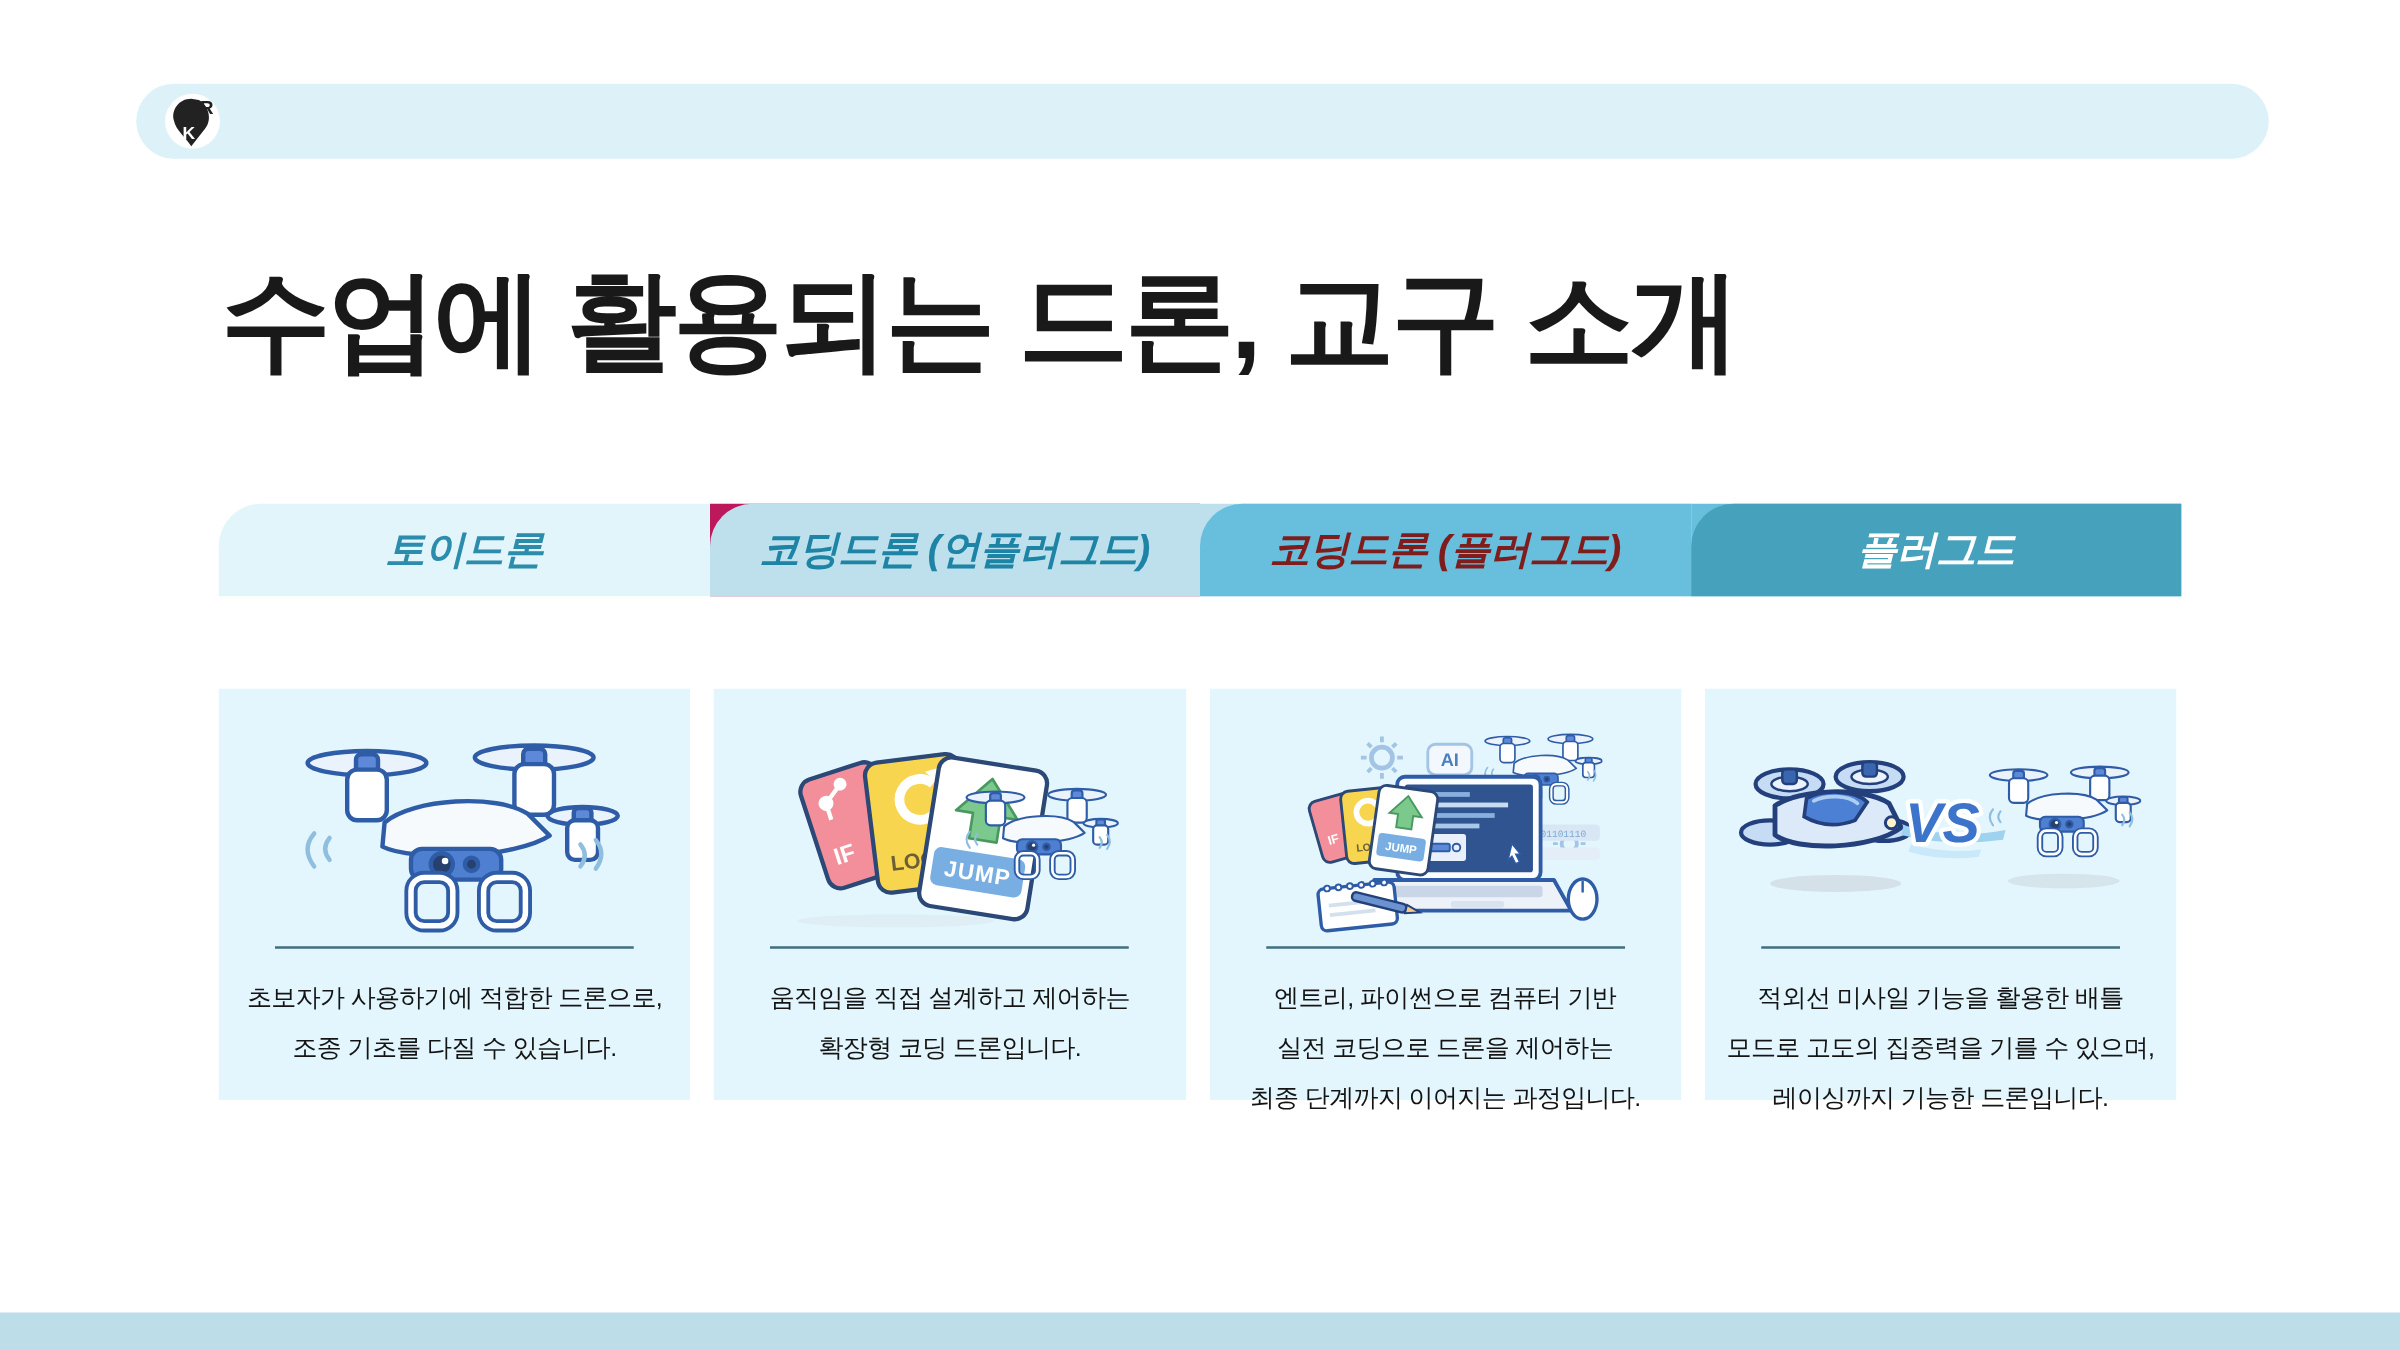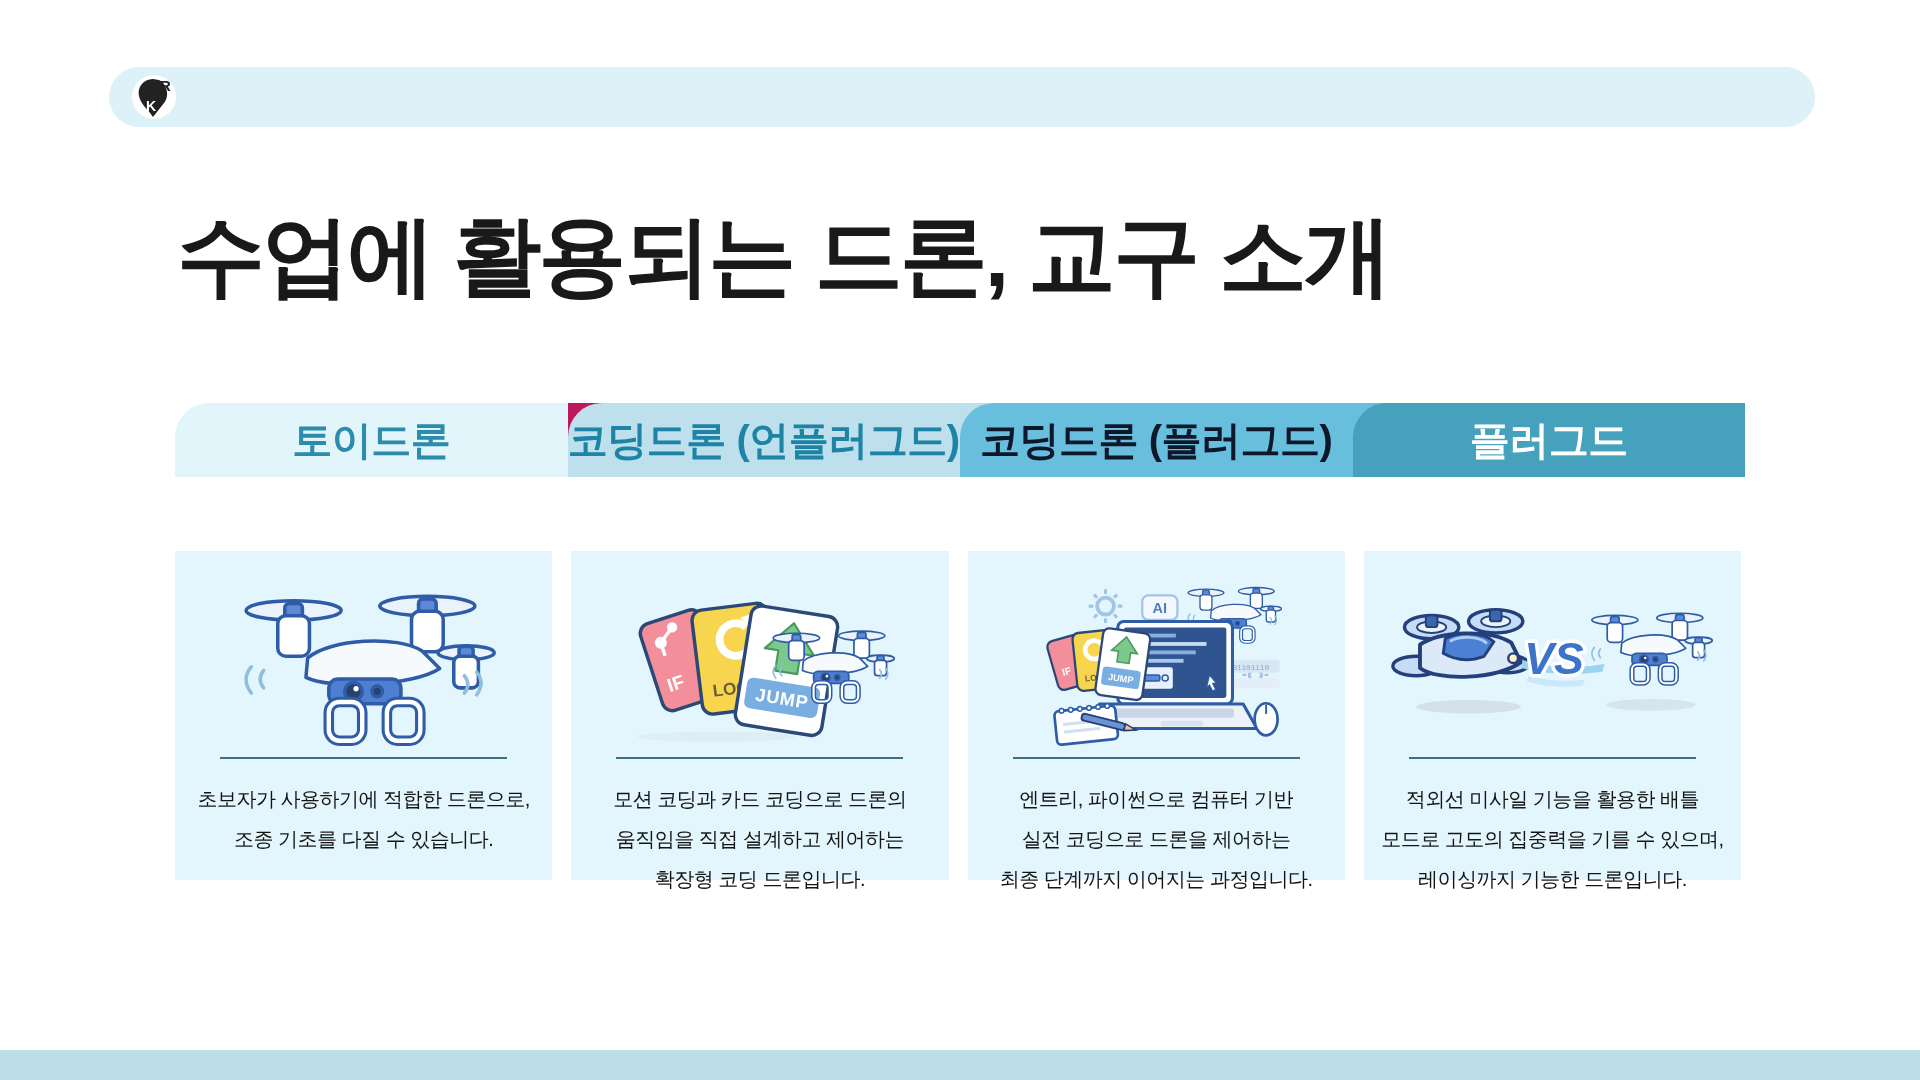--- a/index.html
+++ b/index.html
@@ -23,21 +23,21 @@
     letter-spacing:-3px; line-height:112px;margin-left:17px;
   }
   
   .grid { position:absolute; left:175px; top:403px; width:1570px; }
   .tab-row { display:flex; height:74px; }
   .tab-cell { flex:1 1 0; position:relative; }
   .tab {
     width:100%; height:100%; border-top-left-radius:34px;
     display:flex; align-items:center; justify-content:center;
   }
-  .tab span { font-size:40px; font-weight:700; letter-spacing:-0.5px; }
+  .tab span { font-size:32px; font-weight:700; letter-spacing:-0.5px;font-style:italic; }
   .card-row { display:flex; margin-top:26px; height:377px; }
   .card { flex:1 1 0; margin-right:19px; background:#e3f6fd; padding-top:26px;margin-top:48px; }
   .card:last-child { margin-right:4px; }
   .illo { height:176px; display:flex; align-items:center; justify-content:center; }
   .divider { width:287px; height:2px; margin:4px auto 0; background:#3f7080; }
   .desc {
     margin-top:20px; text-align:center; font-size:20px; line-height:40px;
     font-weight:500; color:#141414; letter-spacing:-0.5px;
   }
   
@@ -99,21 +99,21 @@
         <span style="color: rgb(43, 140, 171);">토이드론</span>
       </div>
     </div>
     <div class="tab-cell" style="background-color: #be185d;">
       <div class="tab" style="background-color: rgb(189, 224, 236);">
         <span style="color: rgb(29, 132, 166);">코딩드론 (언플러그드)</span>
       </div>
     </div>
     <div class="tab-cell" style="background-color: rgb(189, 224, 236);">
       <div class="tab" style="background-color: rgb(103, 191, 221);">
-        <span style="color: #0f172a;">코딩드론 (플러그드)</span>
+        <span style="color: #7f1d1d;">코딩드론 (플러그드)</span>
       </div>
     </div>
     <div class="tab-cell" style="background-color: rgb(103, 191, 221);">
       <div class="tab" style="background-color: rgb(70, 161, 188);">
         <span style="color: rgb(255, 255, 255);">플러그드</span>
       </div>
     </div>
   </div>
 
   <div class="card-row">
@@ -152,21 +152,20 @@
             <rect width="102" height="140" rx="12" fill="#ffffff" stroke="#2b4876" stroke-width="4"></rect>
             <path d="M51 14 L80 48 L64 48 L64 72 L38 72 L38 48 L22 48 Z" fill="#7cc98d" stroke="#49995f" stroke-width="2.5" stroke-linejoin="round"></path>
             <rect x="8" y="84" width="86" height="36" rx="7" fill="#78aee2"></rect>
             <text x="51" y="110" text-anchor="middle" font-size="21" font-weight="800" letter-spacing="1" fill="#ffffff">JUMP</text>
           </g>
           <use href="#sym-drone" width="150" height="100" x="168" y="52"></use>
         </svg>
       </div>
       <div class="divider" style="background-color: rgb(63, 112, 128);"></div>
       <div class="desc">
-        <div>모션 코딩과 카드 코딩으로 드론의</div>
         <div>움직임을 직접 설계하고 제어하는</div>
         <div>확장형 코딩 드론입니다.</div>
       </div>
     </div>
 
     <div class="card">
       <div class="illo">
         <svg width="260" height="176" viewBox="0 0 340 230">
 
           <g stroke="#a3c4e4" fill="none">

